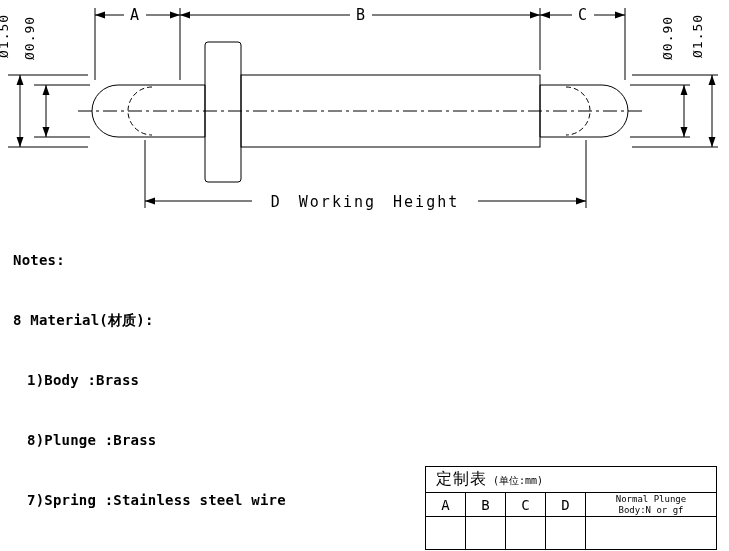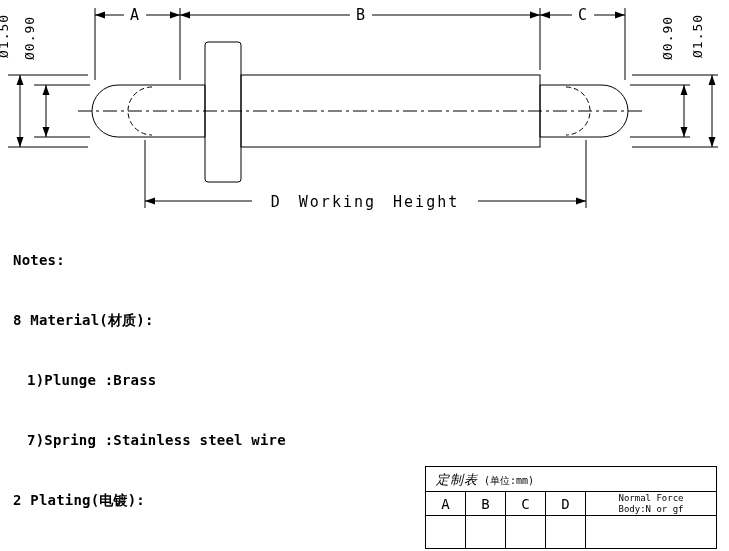--- a/index.html
+++ b/index.html
@@ -16,21 +16,21 @@
 
   .notes { position:absolute; left:13px; top:210px; font-size:14px; line-height:20px;
            white-space:pre; letter-spacing:0.2px; }
   .note-line { height:20px;font-weight:bold; }
   .note-line.ind { padding-left:14px; }
 
   .spec-table { position:absolute; left:425px; top:466px; border-collapse:collapse;
                 table-layout:fixed; }
   .spec-table td { border:1px solid #000; padding:0; text-align:center; vertical-align:middle; }
   .spec-table .title-cell { text-align:left; padding:2px 0 2px 10px; height:21px; }
-  .title-main { font-size:13px; letter-spacing:1px;font-style:italic; }
+  .title-main { font-size:16px; letter-spacing:1px; }
   .title-unit { font-size:10px; margin-left:6px; }
   .col-cell { width:40px; height:24px; font-size:14px; }
   .force-cell { width:131px; text-align:left; padding-left:6px; font-size:9px; line-height:11px; }
   .empty-row td { height:33px; }
 </style>
 </head>
 <body>
 
 <div class="canvas">
 
@@ -112,21 +112,22 @@
     <text class="dia-label" x="34" y="60" transform="rotate(-90 34 60)">Ø0.90</text>
     <text class="dia-label" x="672" y="60" transform="rotate(-90 672 60)">Ø0.90</text>
     <text class="dia-label" x="702" y="58" transform="rotate(-90 702 58)">Ø1.50</text>
 
     <text class="wh-label" x="365" y="207" text-anchor="middle">D Working Height</text>
   </svg>
 
   <div class="notes">
     <div class="note-line">Notes:</div>
     <div class="note-line">8 Material(材质):</div>
-    <div class="note-line ind">1)Plunge :Brass</div>
+    <div class="note-line ind">1)Body :Brass</div>
+    <div class="note-line ind">8)Plunge :Brass</div>
     <div class="note-line ind">7)Spring :Stainless steel wire</div>
     <div class="note-line">2 Plating(电镀):</div>
     
     
     
     
     
     
     
     
@@ -141,21 +142,21 @@
       <td class="title-cell" colspan="5">
         <span class="title-main">定制表</span><span class="title-unit">(单位:mm)</span>
       </td>
     </tr>
     <tr>
       <td class="col-cell">A</td>
       <td class="col-cell">B</td>
       <td class="col-cell">C</td>
       <td class="col-cell">D</td>
       <td class="force-cell">
-        <div>Normal Force</div>
+        <div>Normal Plunge</div>
         <div>Body:N or gf</div>
       </td>
     </tr>
     <tr class="empty-row">
       <td></td>
       <td></td>
       <td></td>
       <td></td>
       <td></td>
     </tr>

